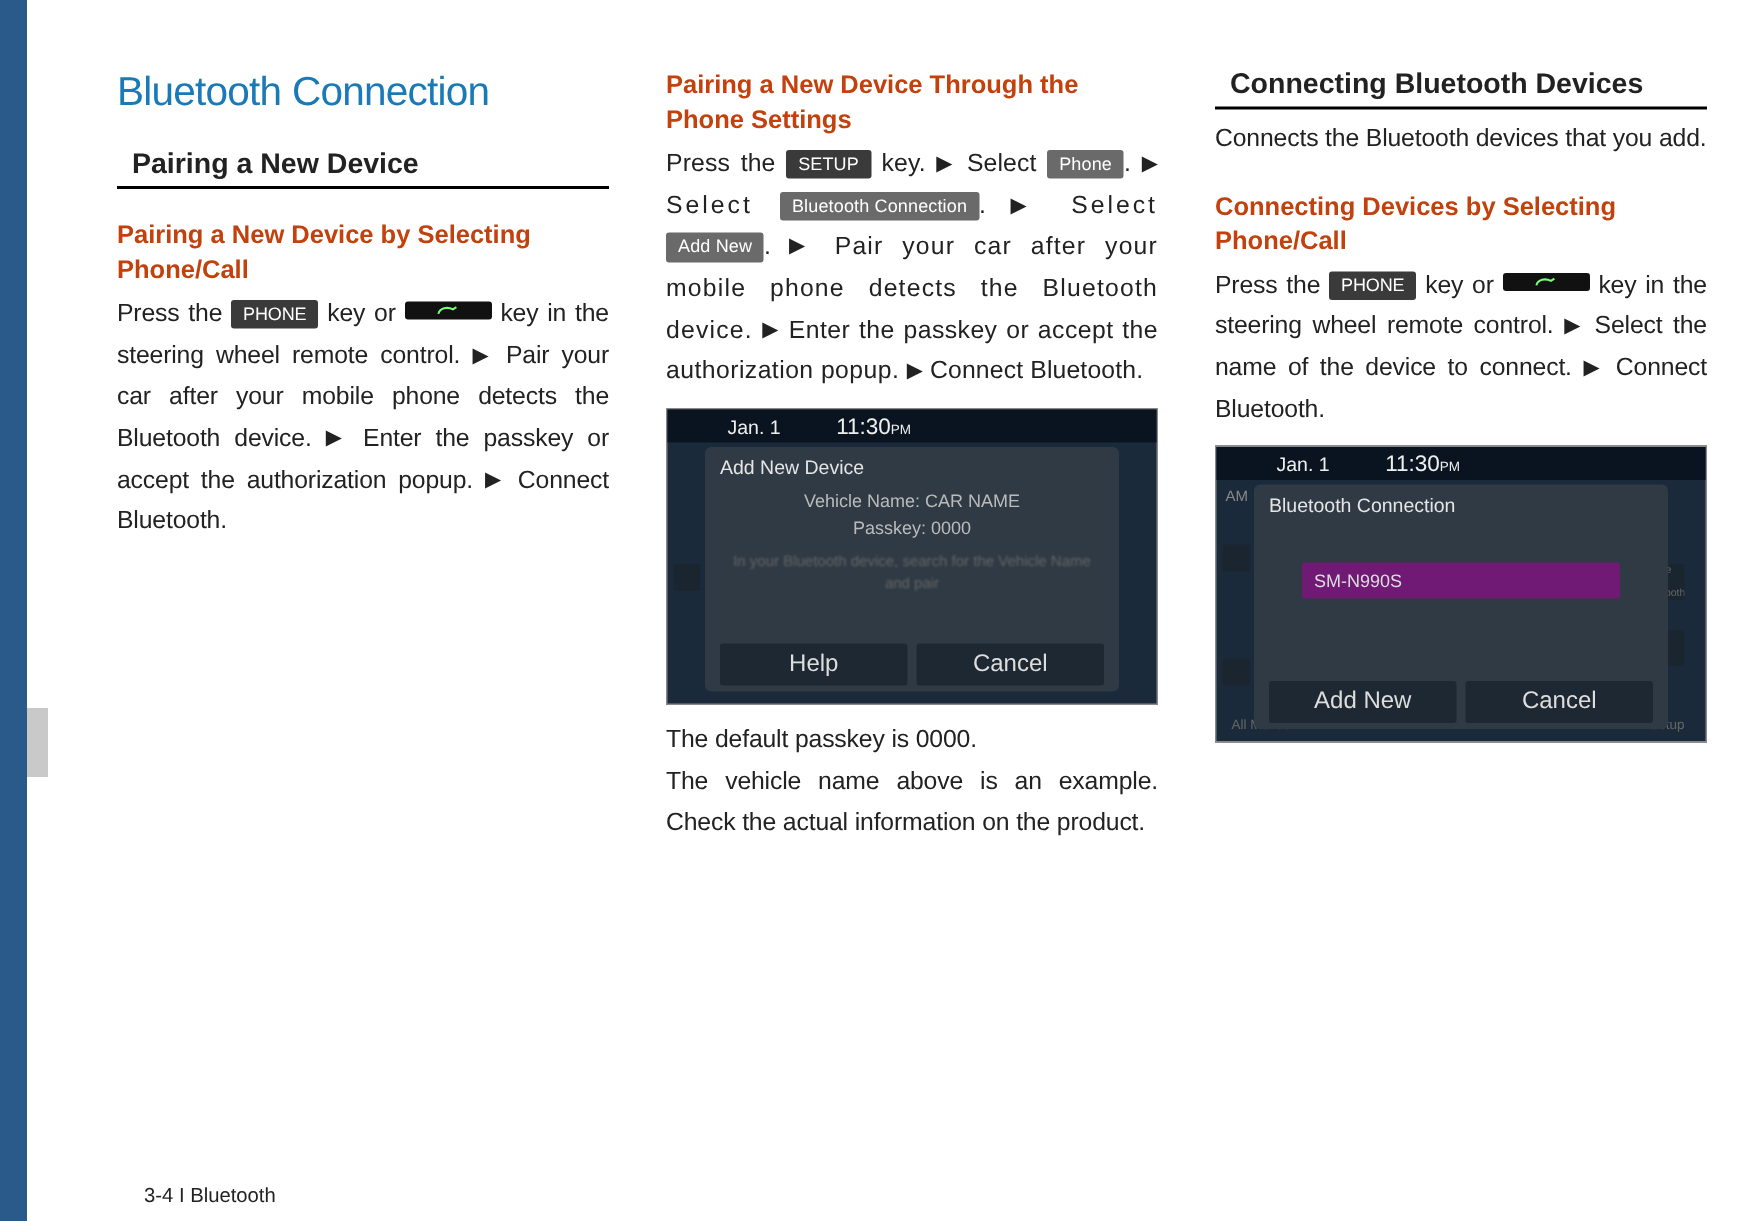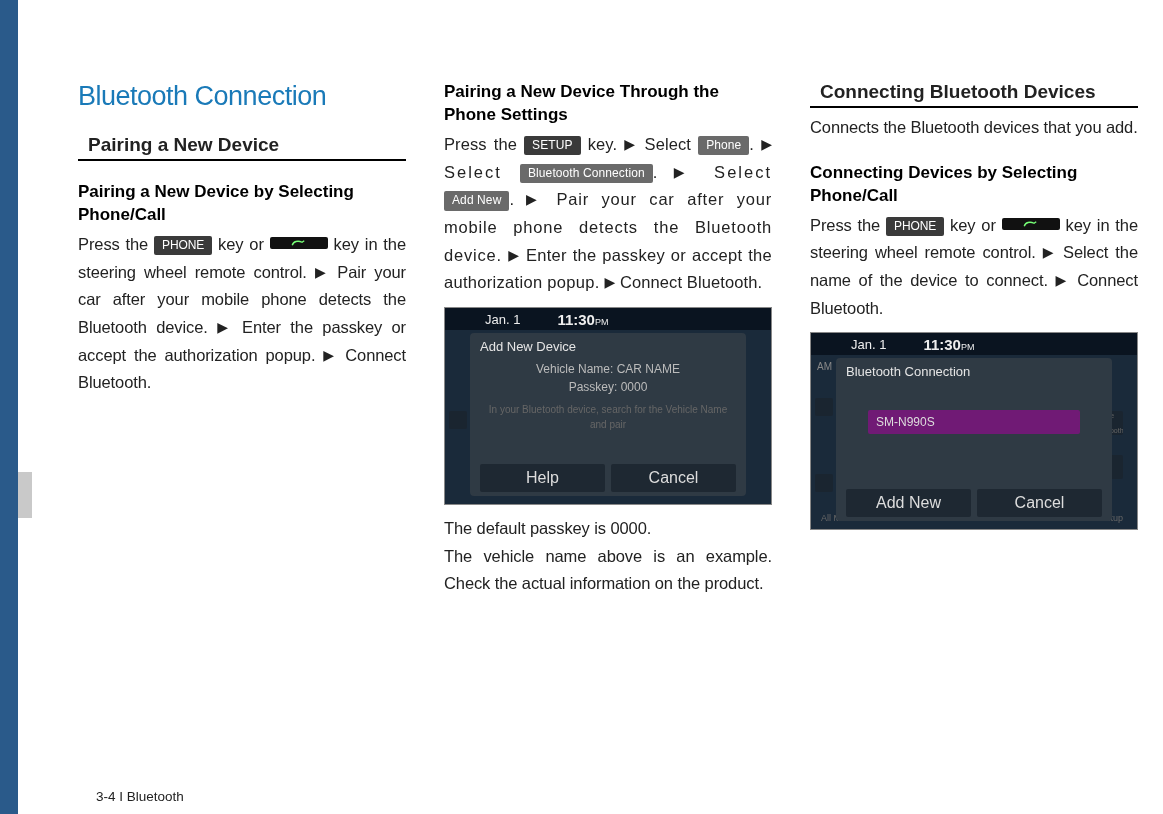--- a/index.html
+++ b/index.html
@@ -1,37 +1,37 @@
 <!DOCTYPE html>
 <html><head>
 <meta charset="utf-8">
 <style>
   * { box-sizing: border-box; margin: 0; padding: 0; }
   html, body { width: 1163px; height: 814px; font-family: Arial, Helvetica, sans-serif; background: #fff; }
   .page { display: flex; width: 100%; height: 100%; }
   .leftbar { width: 18px; background: #2a5a8a; flex-shrink: 0; }
   .tab { position: absolute; left: 18px; top: 472px; width: 14px; height: 46px; background: #c9c9c9; }
-  .content { flex: 1; padding: 81px 25px 0 60px; position: relative; }
+  .content { flex: 1; padding: 46px 25px 0 60px; position: relative; }
   .columns { display: flex; gap: 38px; }
   .col { flex: 1; }
 
   .main-title { color: #1a7ab8; font-size: 27px; font-weight: 500; margin-bottom: 22px; letter-spacing: -0.5px; font-stretch: condensed; }
   .section-title { font-size: 19px; font-weight: bold; color: #222; border-bottom: 2px solid #000; padding: 0 0 3px 0; margin-bottom: 6px; }
   .section-title span { padding-left: 10px; }
   .body { font-size: 16.5px; line-height: 1.68; color: #222; text-align: justify; letter-spacing: -0.1px; }
-  .sub-title { color: #000000; font-size: 17px; font-weight: bold; line-height: 1.35; margin-top: 20px; margin-bottom: 4px; }
+  .sub-title { color: #c2410c; font-size: 17px; font-weight: bold; line-height: 1.35; margin-top: 20px; margin-bottom: 4px; }
   .key { display: inline-block; background: #3a3a3a; color: #fff; font-size: 12px; padding: 2px 8px; border-radius: 2px; vertical-align: 1px; line-height: 1.3; }
   .key.gkey { background:#6a6a6a; }
   .callkey { display: inline-block; background: #111; color: #55ff55; font-size: 14px; padding: 0px 20px; border-radius: 2px; vertical-align: 1px; position:relative; }
   .callkey svg { width: 18px; height: 12px; display:block; }
   .arr { font-size: 14px; vertical-align: 1px; }
 
   .screenshot { margin-top: 10px; width: 100%; background: #1a2a3a; color: #ccc; font-size: 12px; position: relative; aspect-ratio: 315/190; border:1px solid #888; }
   .statusbar { height: 22px; background: #0a1420; display:flex; align-items:center; padding-left:40px; gap:37px; font-size:13px; color:#eee; }
-  .statusbar .time { font-size:15px; font-weight:bold; }
+  .statusbar .time { font-size:15px; font-weight:normal; }
   .statusbar .pm { font-size:9px; }
   .popup { position: absolute; top: 25px; left: 25px; right: 25px; bottom: 8px; background: #2f3a44; border-radius: 4px; padding: 6px 10px 4px 10px; display:flex; flex-direction:column; }
   .popup-title { text-align:left; color:#e5e5e5; font-size:13px; margin-bottom:6px; }
   .popup-body { flex:1; text-align:center; color:#bbb; font-size:12px; line-height:1.5; }
   .popup-body .small { color:#666; font-size:10px; filter: blur(0.6px); margin-top:6px; }
   .popup-btnrow { display:flex; gap:6px; margin-top:4px; }
   .popup-btn { flex:1; background:#1e2832; color:#ddd; text-align:center; padding:5px 0; font-size:16px; border-radius:2px; }
   .bg-sideicons { position:absolute; left:4px; top:35px; bottom:8px; width:24px; display:flex; flex-direction:column; justify-content:space-around; }
   .bg-sideicons div { width:18px; height:18px; background:#1a2530; border-radius:2px; }
   .bg-righticons { position:absolute; right:4px; top:35px; bottom:8px; width:40px; display:flex; flex-direction:column; justify-content:center; gap:20px; }

